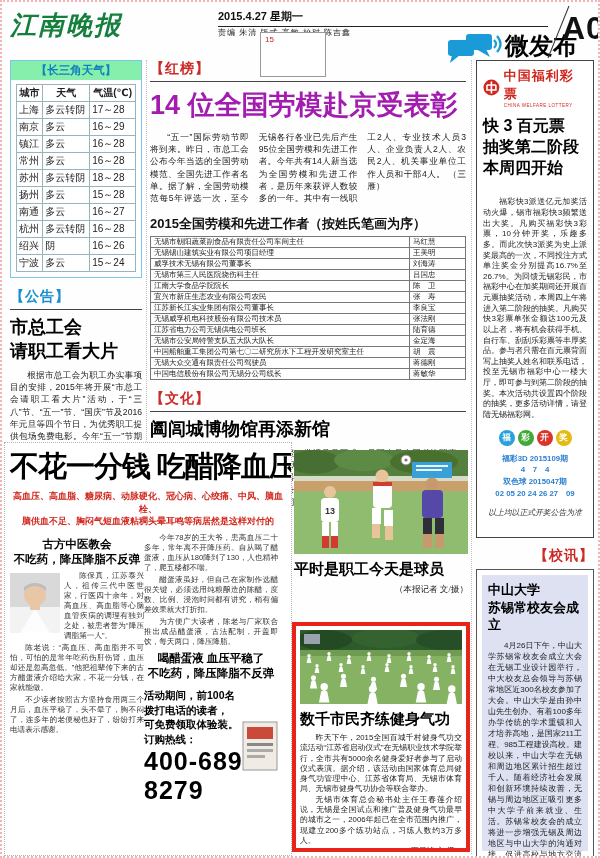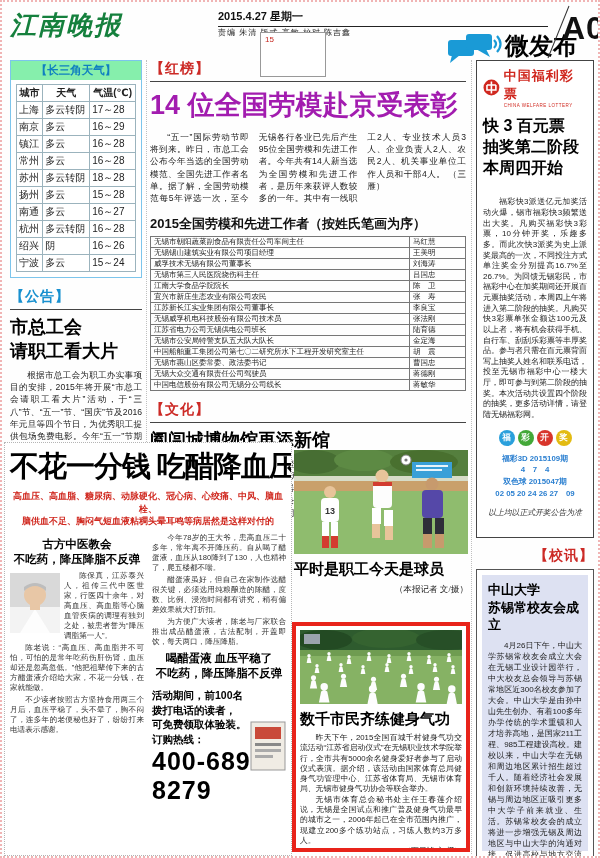--- a/index.html
+++ b/index.html
@@ -268,24 +268,20 @@
           <tr>
             <td>无锡市公安局特警支队五大队大队长</td>
             <td class="honor-name">金定海</td>
           </tr>
 
           <tr>
             <td>中国船舶重工集团公司第七〇二研究所水下工程开发研究室主任</td>
             <td class="honor-name">胡　震</td>
           </tr>
 
-          <tr>
-            <td>无锡市惠山区委常委、政法委书记</td>
-            <td class="honor-name">曹国忠</td>
-          </tr>
 
           <tr>
             <td>无锡大众交通有限责任公司驾驶员</td>
             <td class="honor-name">蒋德刚</td>
           </tr>
 
           <tr>
             <td>中国电信股份有限公司无锡分公司线长</td>
             <td class="honor-name">蒋敏华</td>
           </tr>
@@ -356,21 +352,21 @@
       </div>
     </div>
   </div>
 
   <div class="abs ad-box" style="left:2px;top:440px;width:288px;height:414px;overflow:hidden;">
     <div class="ad-headline">不花一分钱 吃醋降血压</div>
     <div class="ad-red" style="margin:3px 0 5px;">
       <div>高血压、高血脂、糖尿病、动脉硬化、冠心病、心绞痛、中风、脑血栓、</div>
       <div>脑供血不足、胸闷气短血液粘稠头晕耳鸣等病居然是这样对付的</div>
     </div>
-    <div style="display:flex;gap:8px;">
+    <div style="display:flex;gap:0;">
       <div style="width:134px;">
         <div class="ad-sub">
           <div>古方中医教会</div>
           <div>不吃药，降压降脂不反弹</div>
         </div>
         <svg width="50" height="60" viewBox="0 0 50 60" style="float:left;margin:2px 4px 2px 0;">
           <rect width="50" height="60" fill="#d9d9d9"></rect>
           <rect y="34" width="50" height="26" fill="#f3f3f3"></rect>
           <path d="M10 60 L25 36 L40 60 Z" fill="#fdfdfd"></path>
           <circle cx="25" cy="22" r="11" fill="#e8c7a6"></circle>

